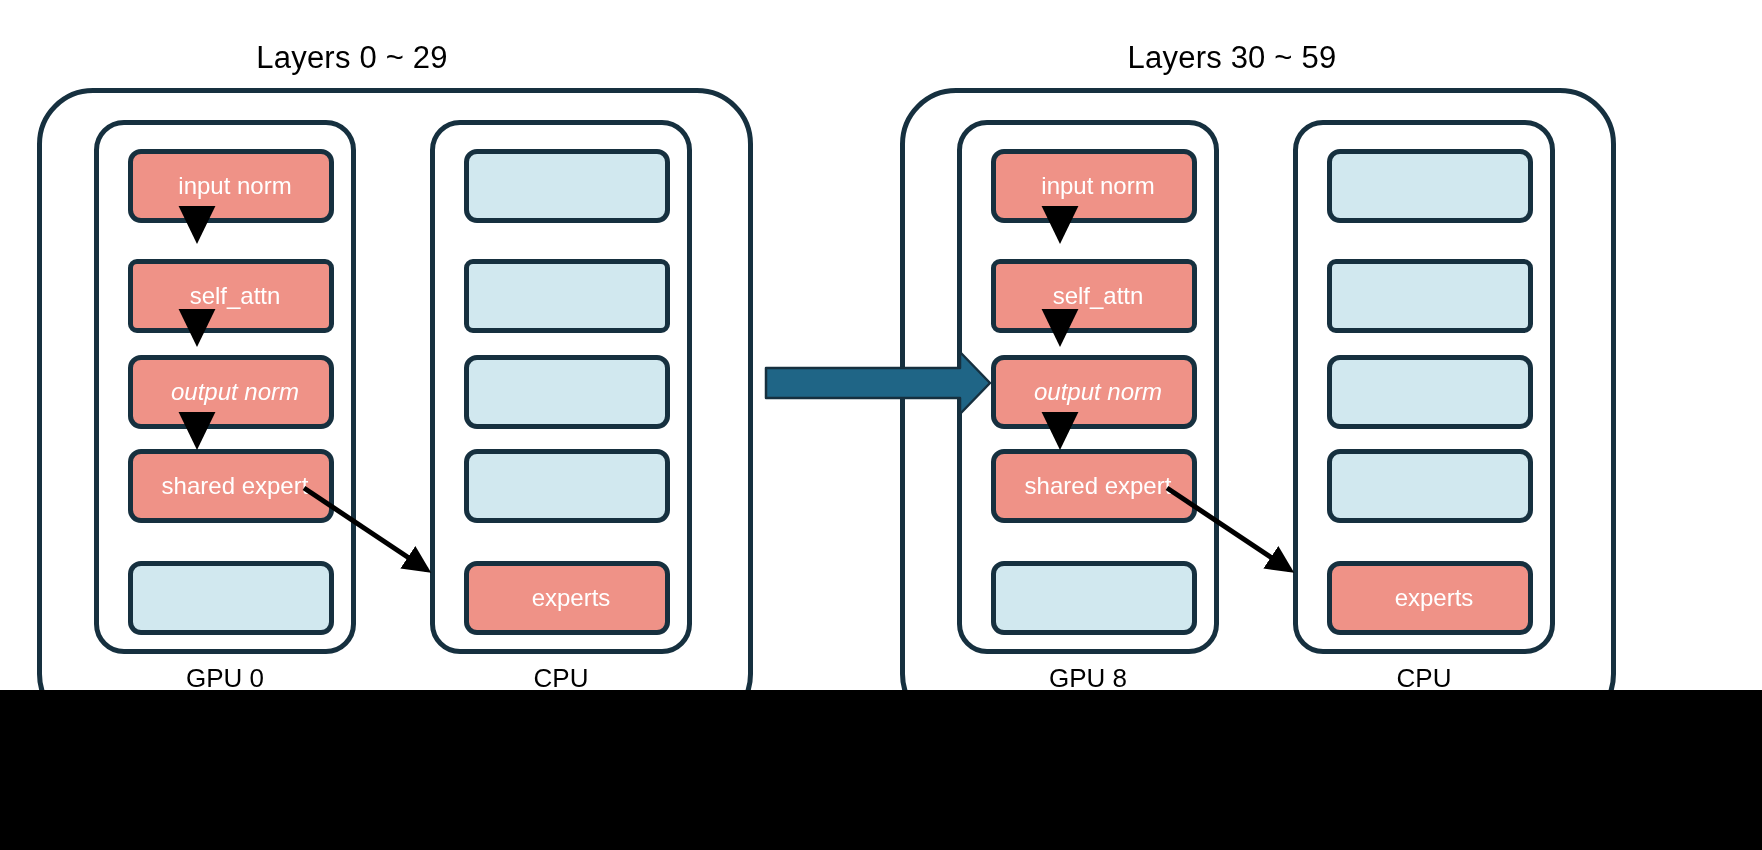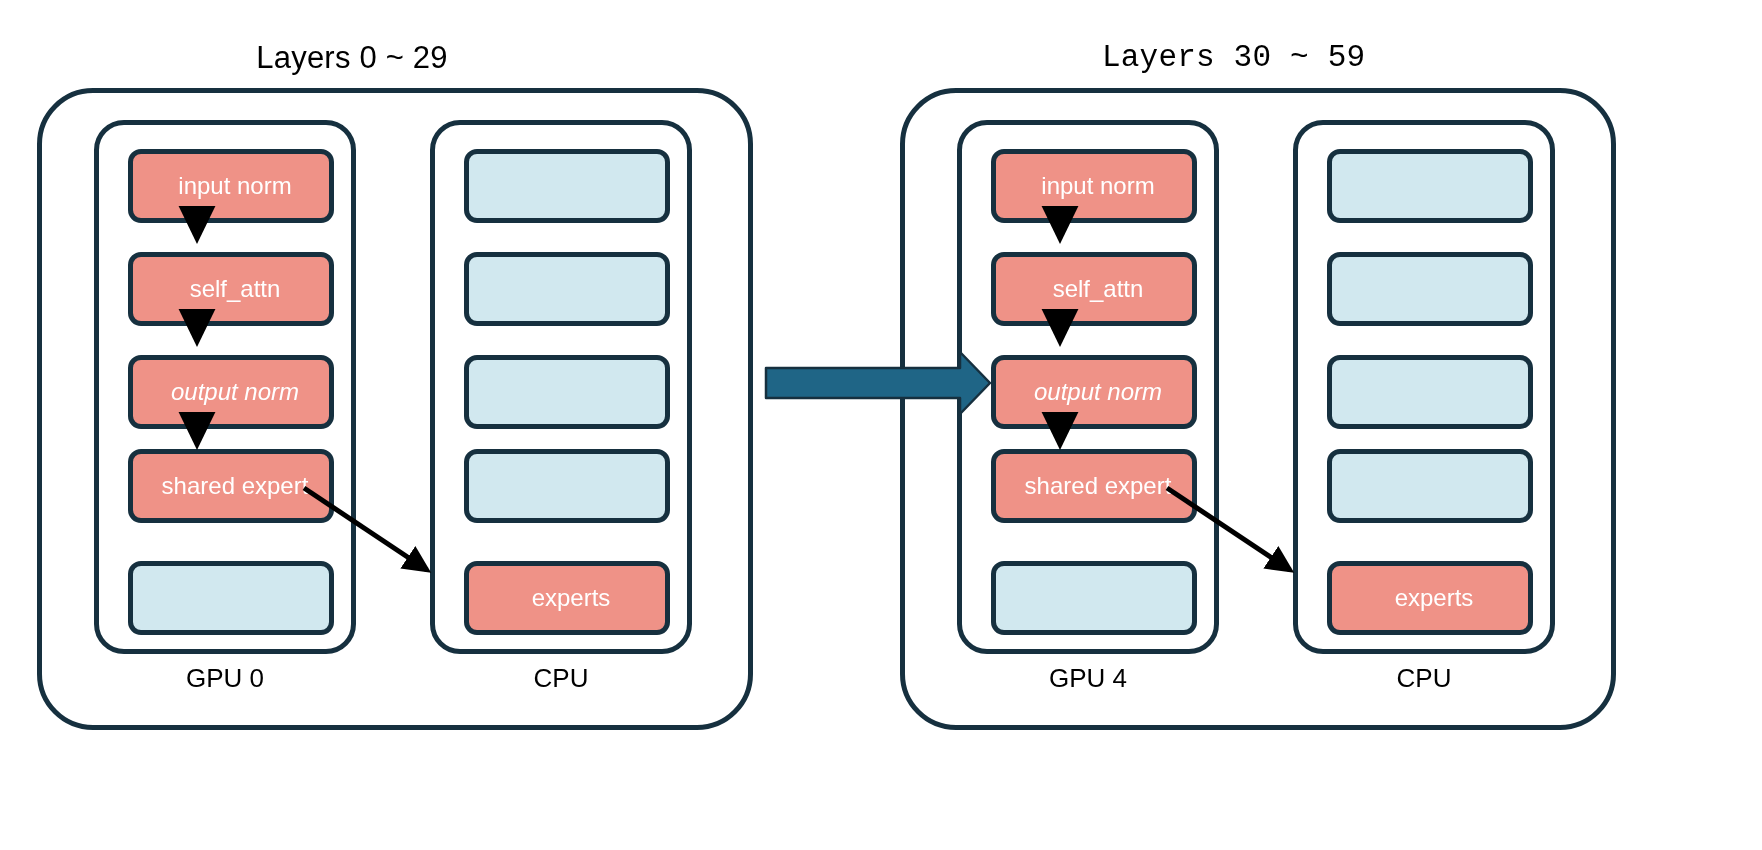--- a/index.html
+++ b/index.html
@@ -10,37 +10,37 @@
   body {
     width: 1762px;
     height: 850px;
     overflow: hidden;
     font-family: "Liberation Sans", sans-serif;
   }
 
   #canvas {
     position: relative;
     width: 1762px;
-    height: 850px;
+    height: 690px;
     background: #ffffff;
     overflow: hidden;
   }
 
   
   .group-title {
     position: absolute;
     font-size: 31px;
     color: #000000;
     font-family: "Liberation Sans", sans-serif;
     white-space: nowrap;
     text-align: center;
     letter-spacing: 0.2px;
   }
   #title-left  { left: 232px; top: 40px; width: 240px; }
-  #title-right { left: 1102px; top: 40px; width: 260px; font-family: Liberation Mono, monospace; }
+  #title-right { left: 1102px; top: 40px; width: 260px; }
 
   
   .device {
     position: absolute;
     box-sizing: border-box;
     border: 5px solid #16303f;
     border-radius: 56px;
     background: #ffffff;
   }
   #device-left  { left: 37px;  top: 88px; width: 716px; height: 642px; }
@@ -72,21 +72,21 @@
     font-size: 24px;
     font-family: "Liberation Sans", sans-serif;
     color: #ffffff;
     white-space: nowrap;
     padding-left: 8px;
   }
   .block.salmon { background: #ef9287; }
   .block.blue   { background: #d1e8ef; }
 
   .slot0 { top: 24px; }
-  .slot1 { top: 127px; }
+  .slot1 { top: 134px; border-radius: 9px; }
   .slot2 { top: 230px; font-style: italic; }
   .slot3 { top: 324px; }
   .slot4 { top: 436px; }
 
   
   .col-gpu .block { left: 29px; width: 206px; }
   .col-cpu .block { left: 29px; width: 206px; }
 
   
   .device-label {
@@ -165,21 +165,21 @@
     </div>
 
     <div class="column col-cpu">
       <div class="block blue slot0"></div>
       <div class="block blue slot1"></div>
       <div class="block blue slot2"></div>
       <div class="block blue slot3"></div>
       <div class="block salmon slot4">experts</div>
     </div>
 
-    <div class="device-label lbl-gpu">GPU 4</div>
+    <div class="device-label lbl-gpu">GPU 8</div>
     <div class="device-label lbl-cpu">CPU</div>
   </div>
 
   <svg id="overlay" viewBox="0 0 1762 850">
     <defs>
       <marker id="arrowhead-black" markerWidth="7" markerHeight="7" refX="5.4" refY="3.5" orient="auto" markerUnits="strokeWidth">
         <path d="M0,0.4 L6.4,3.5 L0,6.6 Z" fill="#000000"></path>
       </marker>
       <marker id="arrowhead-black-d" markerWidth="6" markerHeight="6" refX="4.6" refY="3" orient="auto" markerUnits="strokeWidth">
         <path d="M0,0.3 L5.6,3 L0,5.7 Z" fill="#000000"></path>

